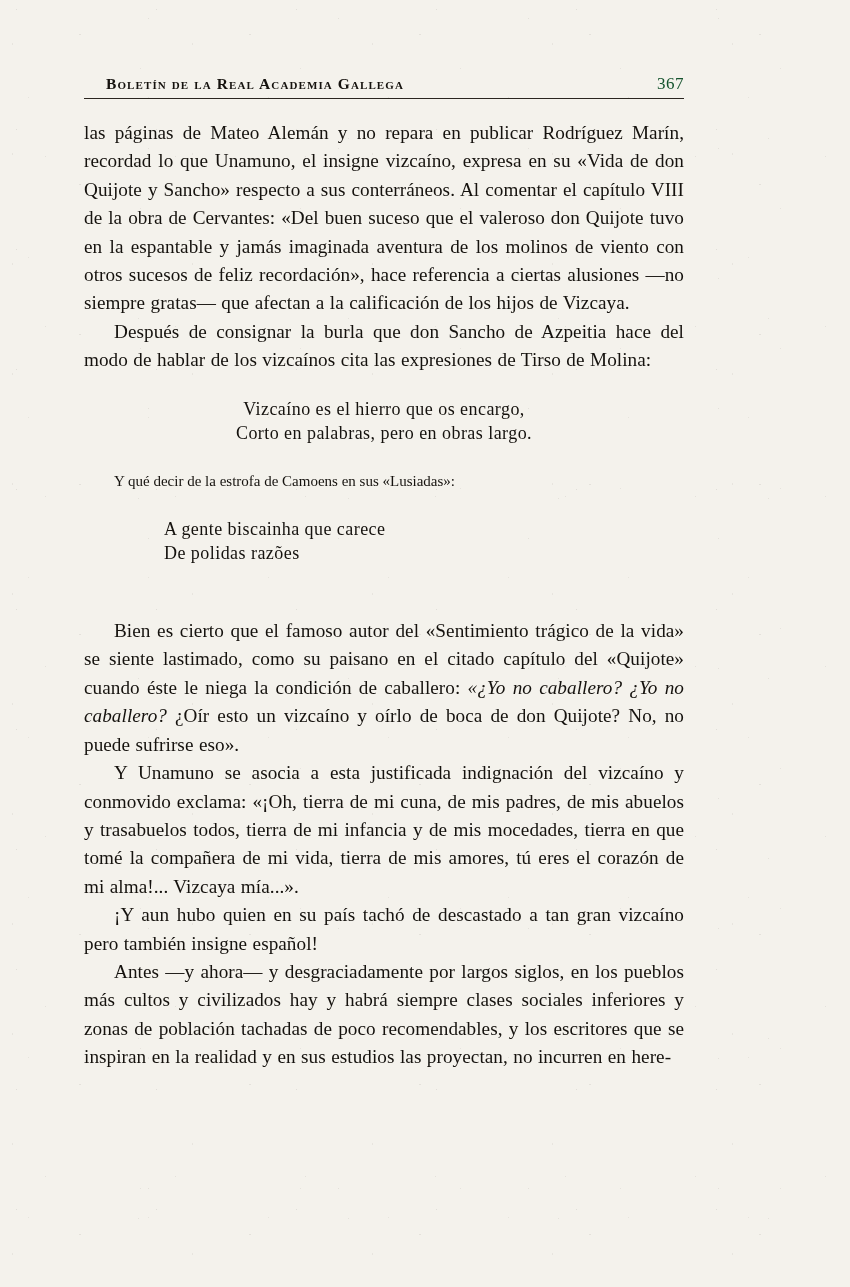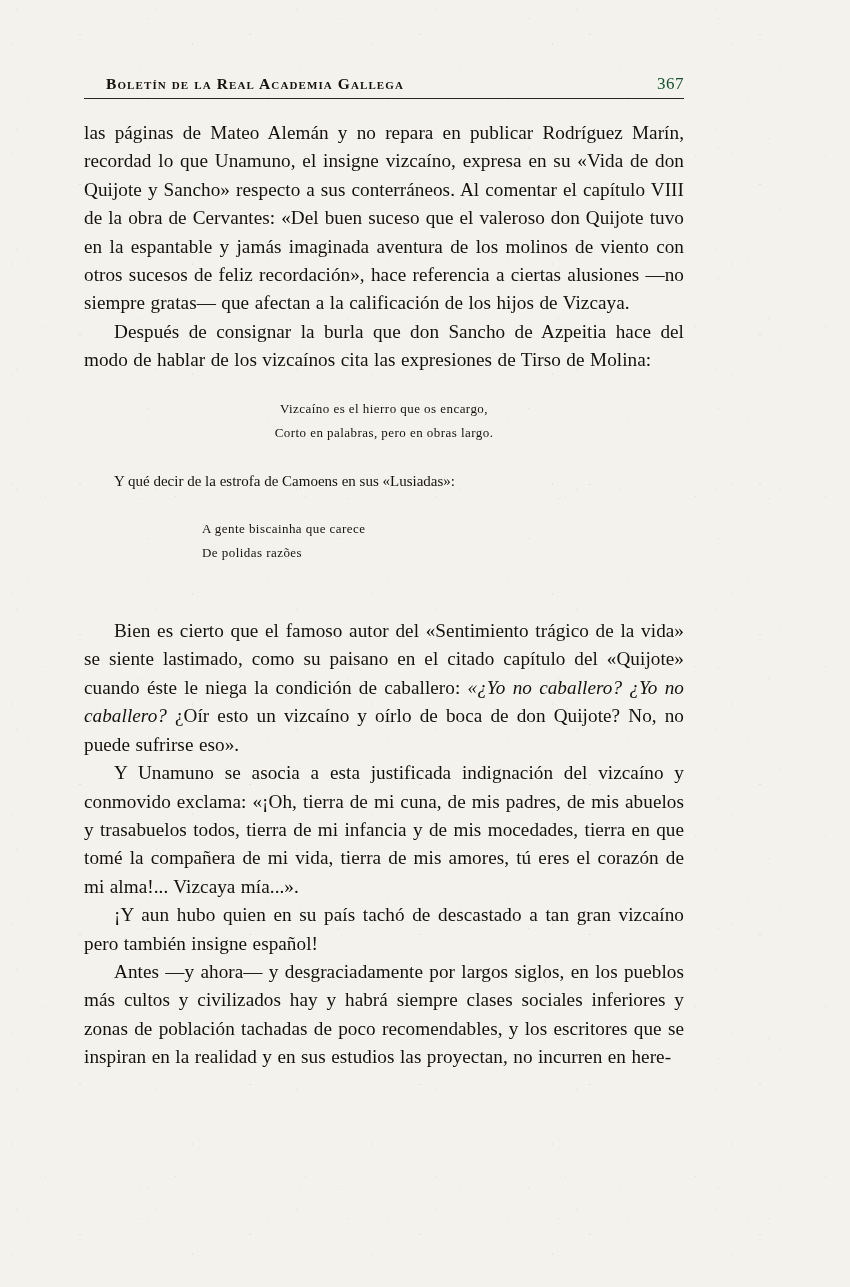--- a/index.html
+++ b/index.html
@@ -78,28 +78,28 @@
     letter-spacing: 0.05px;
     color: #15120e;
   }
   p.indent {
     text-indent: 30px;
   }
 
   
   .verse {
     margin: 22px 0 22px 0;
-    font-size: 13px;
+    font-size: 18px;
     line-height: 24px;
     letter-spacing: 0.45px;
     color: #15120e;
   }
   .verse.centered { text-align: center; }
   .verse.centered .vline { display: block; }
-  .verse.indented { margin-left: 118px; }
+  .verse.indented { margin-left: 80px; }
   .verse.indented .vline { display: block; }
 
   .single-line {
     font-size: 15px;
     line-height: 28.4px;
     margin: 20px 0 18px 0;
     text-indent: 30px;
     color: #15120e;
   }
 

